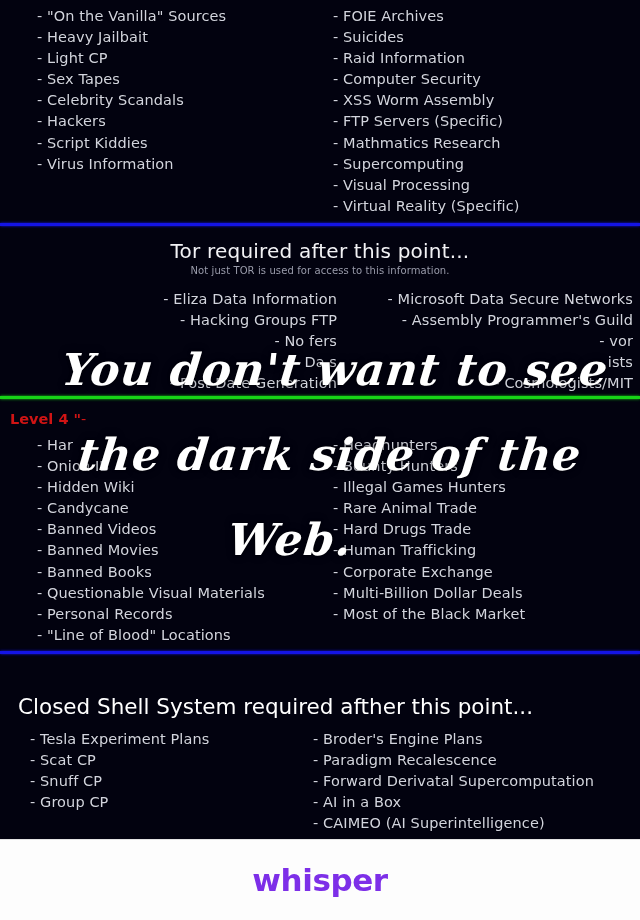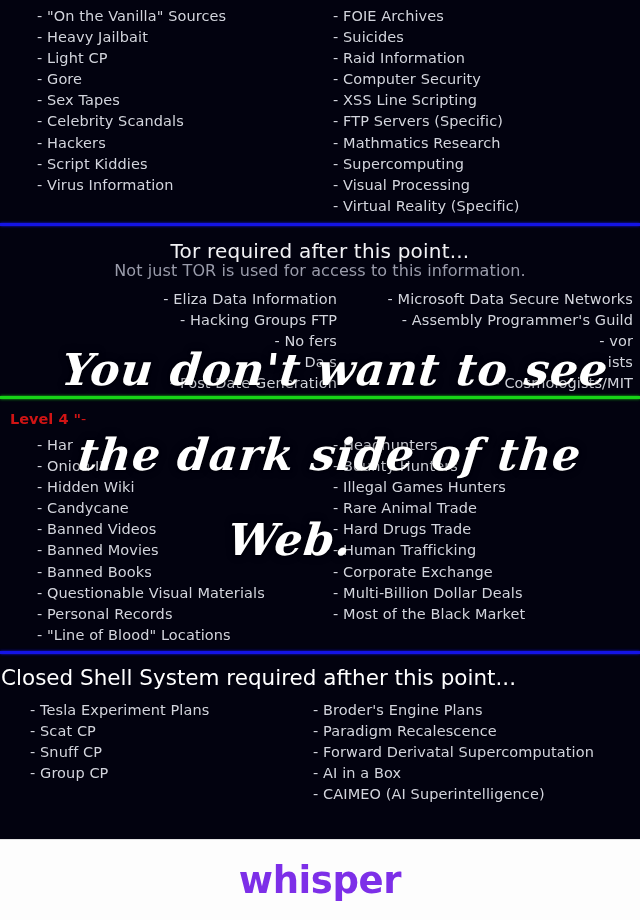--- a/index.html
+++ b/index.html
@@ -61,31 +61,32 @@
     text-align: center;
     color: #f2f2f5;
     font-size: 20px;
     line-height: 26px;
     font-weight: 400;
     letter-spacing: 0.2px;
   }
   .banner-sub {
     text-align: center;
     color: #9a9cab;
-    font-size: 16px;
+    font-size: 10px;
     line-height: 14px;
     letter-spacing: 0.1px;
   }
   .banner-title-wide {
     text-align: left;
-    padding-left: 1px;
+    padding-left: 18px;
     color: #ffffff;
     font-size: 21.5px;
     line-height: 28px;
     letter-spacing: 0px;
+    margin-top: 29px;
   }
 
   .level-label {
     color: #cf1414;
     font-size: 14.5px;
     line-height: 20px;
     font-weight: 700;
     padding-left: 10px;
     white-space: nowrap;
   }
@@ -132,50 +133,49 @@
     height: 80px;
     background: #fdfdfd;
     border-top: 1px solid #e3e3e3;
     display: flex;
     align-items: center;
     justify-content: center;
     z-index: 40;
   }
   #whisper-logo {
     color: #7d2fe8;
-    font-size: 37px;
+    font-size: 31px;
     font-weight: 700;
     letter-spacing: -0.4px;
     font-family: "DejaVu Sans", sans-serif;
   }
 </style>
 </head>
 <body>
 
 <div id="app">
 
   <div class="section" style="height:223px; padding-top:6px;">
     <div class="cols" style="height:217px;">
       <div class="col col-left">
         <div class="item">- "On the Vanilla" Sources</div>
         <div class="item">- Heavy Jailbait</div>
         <div class="item">- Light CP</div>
-        <div class="item">- Gore</div>
         <div class="item">- Sex Tapes</div>
         <div class="item">- Celebrity Scandals</div>
         <div class="item">- Hackers</div>
         <div class="item">- Script Kiddies</div>
         <div class="item">- Virus Information</div>
       </div>
       <div class="col col-right">
         <div class="item">- FOIE Archives</div>
         <div class="item">- Suicides</div>
         <div class="item">- Raid Information</div>
         <div class="item">- Computer Security</div>
-        <div class="item">- XSS Line Scripting</div>
+        <div class="item">- XSS Worm Assembly</div>
         <div class="item">- FTP Servers (Specific)</div>
         <div class="item">- Mathmatics Research</div>
         <div class="item">- Supercomputing</div>
         <div class="item">- Visual Processing</div>
         <div class="item">- Virtual Reality (Specific)</div>
       </div>
     </div>
   </div>
 
   <div class="divider divider-blue"></div>

